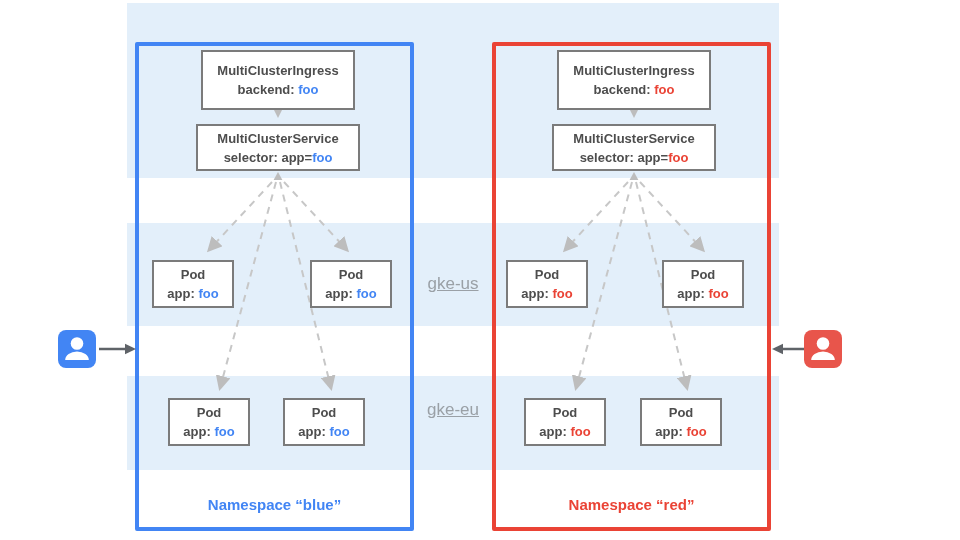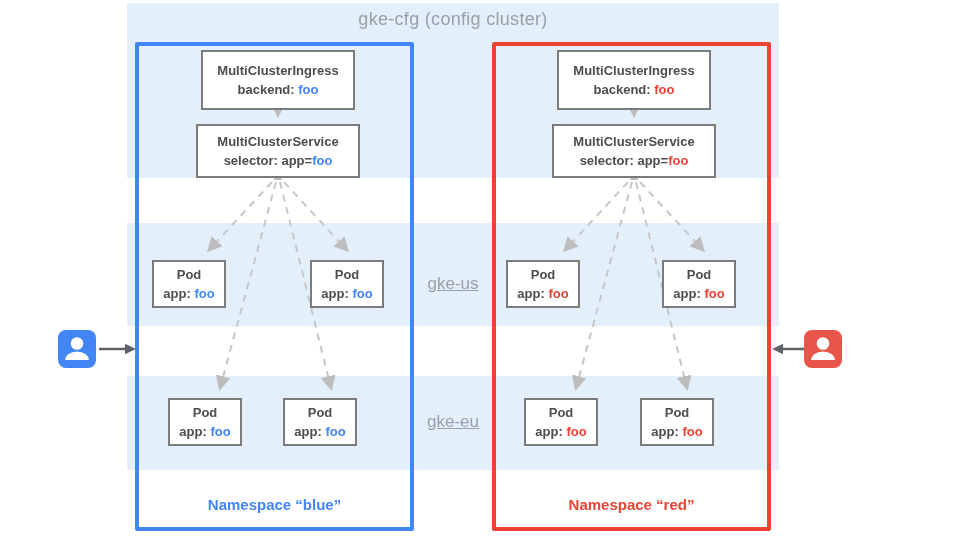--- a/index.html
+++ b/index.html
@@ -7,50 +7,49 @@
           font-family:"Liberation Sans",sans-serif;background:#ffffff;}
   .band{position:absolute;left:127px;width:652px;background:#E3EFFA;z-index:0;}
   .band-cfg{top:3px;height:175px;}
   .band-us{top:223px;height:103px;}
   .band-eu{top:376px;height:94px;}
   .diagram-title{position:absolute;left:127px;top:9px;width:652px;text-align:center;
           font-size:18px;color:#9AA0A6;z-index:1;letter-spacing:.3px;}
   .cluster-label{position:absolute;left:414px;width:78px;text-align:center;
           font-size:17px;color:#9AA0A6;z-index:1;text-decoration:underline;}
   .cluster-label.us{top:274px;}
-  .cluster-label.eu{top:412px;}
+  .cluster-label.eu{top:400px;}
   .ns-rect{position:absolute;top:42px;width:279px;height:489px;box-sizing:border-box;
           border:4px solid;border-radius:2px;z-index:1;background:transparent;}
   .ns-rect.blue{left:135px;border-color:#4285F4;}
   .ns-rect.red{left:492px;border-color:#EA4335;}
   .arrows{position:absolute;left:0;top:0;z-index:2;pointer-events:none;}
   .box{position:absolute;box-sizing:border-box;background:#ffffff;border:2px solid #7B7B7B;
           display:flex;flex-direction:column;justify-content:center;align-items:center;
           text-align:center;font-size:13px;font-weight:bold;color:#4D4D4D;line-height:19px;z-index:3;}
   .mci{width:154px;height:60px;top:50px;}
-  .mcs{width:164px;height:54px;top:124px;}
-  .pod{width:74px;height:48px;}
+  .mcs{width:164px;height:47px;top:124px;}
+  .pod{width:82px;height:48px;}
   .accent-blue{color:#4285F4;}
   .accent-red{color:#EA4335;}
   .ns-label{position:absolute;top:496px;width:279px;text-align:center;font-size:15px;
           font-weight:bold;z-index:2;}
   .ns-label.blue{left:135px;color:#4285F4;}
   .ns-label.red{left:492px;color:#EA4335;}
   .user-icon{position:absolute;top:330px;z-index:3;width:38px;height:38px;}
 </style>
 </head>
 <body>
 
 <div class="canvas">
 
   <div class="band band-cfg"></div>
   <div class="band band-us"></div>
   <div class="band band-eu"></div>
 
-  <div class="diagram-title">gke-cfg (config cluster)</div>
   <div class="cluster-label us">gke-us</div>
   <div class="cluster-label eu">gke-eu</div>
 
   <div class="ns-rect blue"></div>
   <div class="ns-rect red"></div>
 
   <svg class="arrows" width="960" height="540">
     <defs>
       <marker id="ahg" viewBox="0 0 10 10" refX="8" refY="5" markerWidth="7.5" markerHeight="7.5" orient="auto">
         <path d="M0,0 L10,5 L0,10 z" fill="#BDBDBD"></path>

